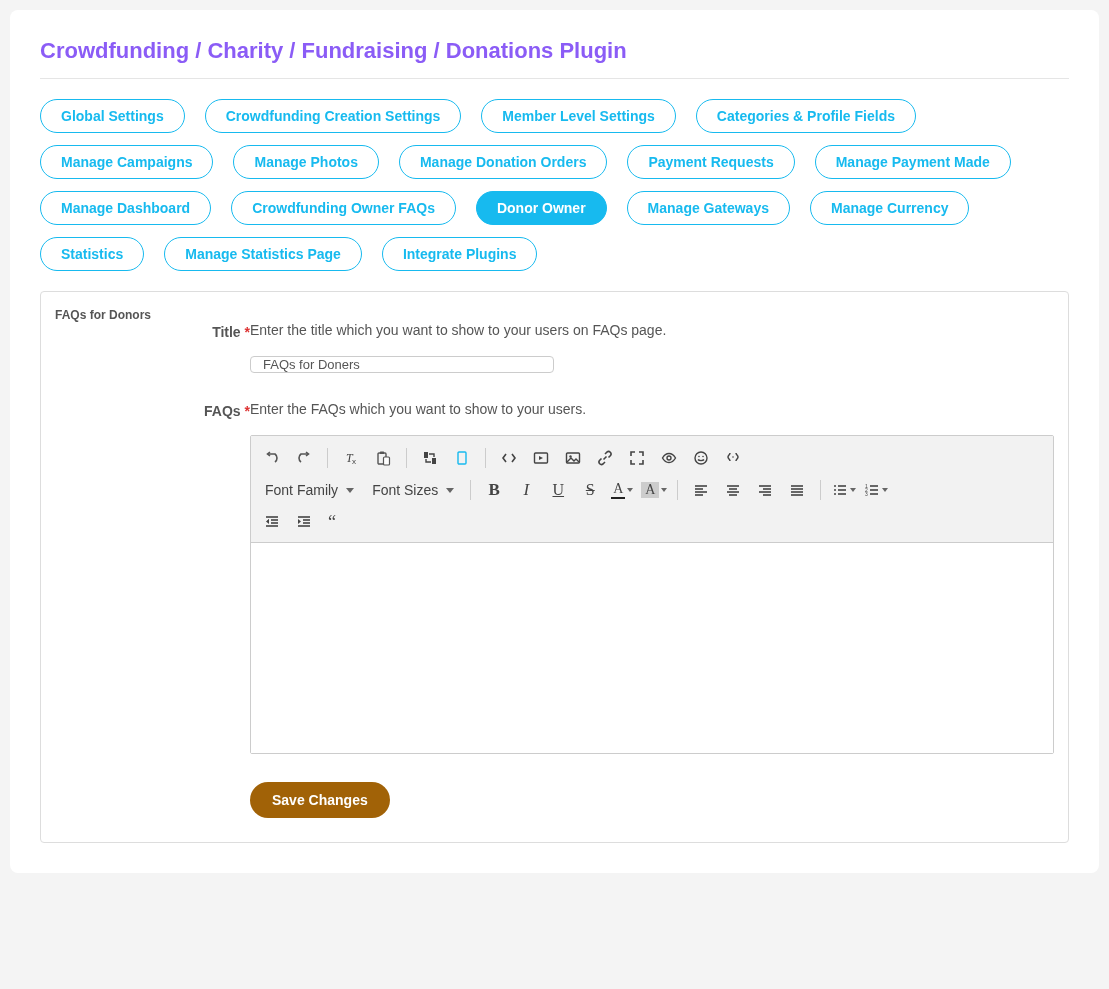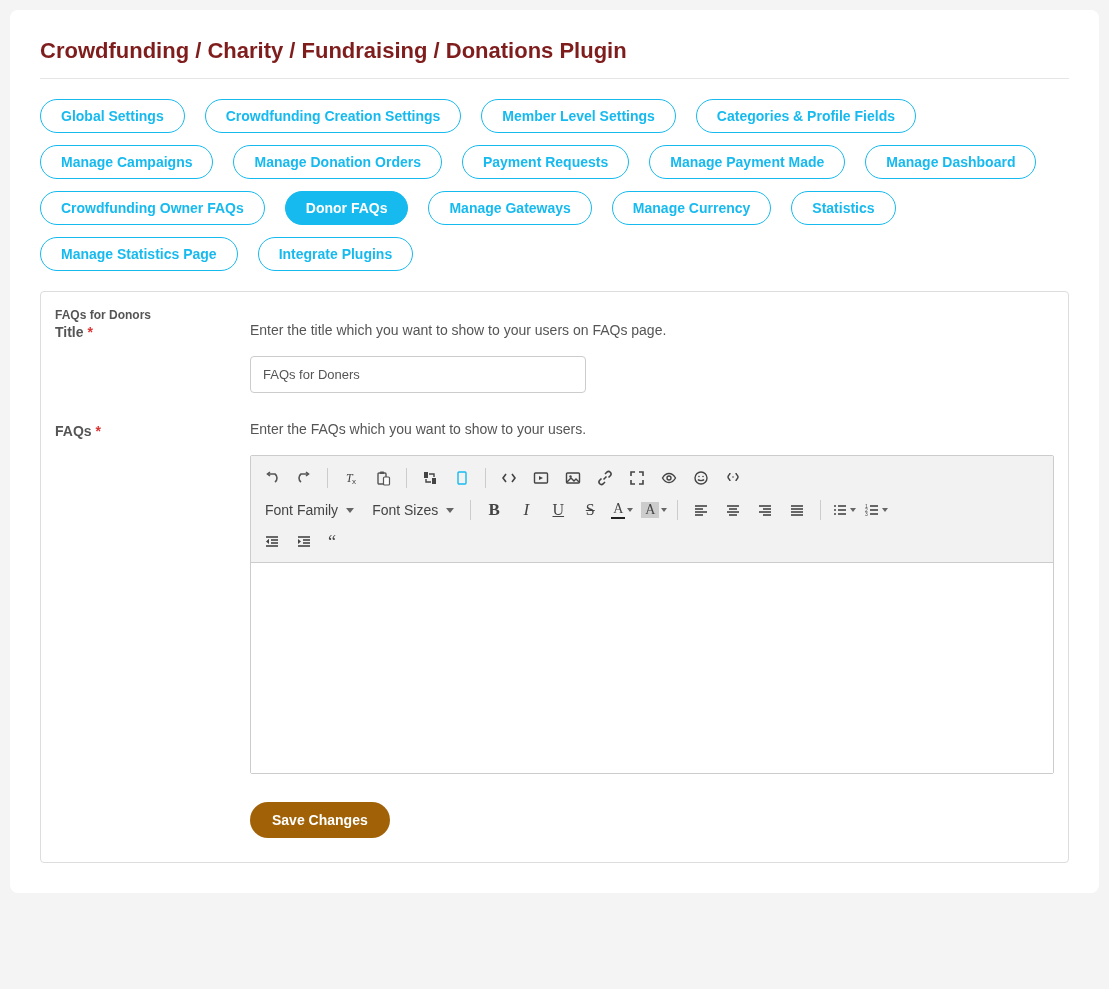--- a/index.html
+++ b/index.html
@@ -12,21 +12,21 @@
     font-size: 14px;
   }
   .card {
     background: #fff;
     border-radius: 8px;
     padding: 20px 30px 30px 30px;
   }
   h1.page-title {
     font-size: 22px;
     font-weight: 700;
-    color: #7f1d1d;
+    color: #8b5cf6;
     margin: 8px 0 14px 0;
   }
   hr.sep {
     border: none;
     border-top: 1px solid #e5e5e5;
     margin: 0 0 20px 0;
   }
   .pill-row {
     display: flex;
     flex-wrap: wrap;
@@ -69,33 +69,34 @@
     display: flex;
     align-items: flex-start;
     margin-bottom: 28px;
   }
   .form-label-col {
     width: 195px;
     flex: 0 0 195px;
     font-weight: 700;
     color: #555;
     padding-top: 2px;
+    text-align: right;
   }
   .req { color: #d33; font-weight: 700; }
   .form-field-col {
     flex: 1;
   }
   .field-hint {
     color: #555;
     margin-bottom: 18px;
     font-size: 14px;
   }
   input.text-input {
-    width: 336px;
-    padding: 10px 12px;
+    width: 304px;
+    padding: 0 12px;
     font-size: 13px;
     border: 1px solid #ccc;
     border-radius: 4px;
     color: #555;
   }
   .editor {
     border: 1px solid #ccc;
     border-radius: 2px;
   }
   .editor-toolbar {
@@ -181,26 +182,27 @@
 
   <h1 class="page-title">Crowdfunding / Charity / Fundraising / Donations Plugin</h1>
   <hr class="sep">
 
   <div class="pill-row" id="pill-row">
       <span class="pill">Global Settings</span>
       <span class="pill">Crowdfunding Creation Settings</span>
       <span class="pill">Member Level Settings</span>
       <span class="pill">Categories &amp; Profile Fields</span>
       <span class="pill">Manage Campaigns</span>
+      <span class="pill">Manage Photos</span>
       <span class="pill">Manage Donation Orders</span>
       <span class="pill">Payment Requests</span>
       <span class="pill">Manage Payment Made</span>
       <span class="pill">Manage Dashboard</span>
       <span class="pill">Crowdfunding Owner FAQs</span>
-      <span class="pill active">Donor FAQs</span>
+      <span class="pill active">Donor Owner</span>
       <span class="pill">Manage Gateways</span>
       <span class="pill">Manage Currency</span>
       <span class="pill">Statistics</span>
       <span class="pill">Manage Statistics Page</span>
       <span class="pill">Integrate Plugins</span>
     </div>
 
   <div class="form-panel">
     <div class="form-heading">FAQs for Donors</div>
 

